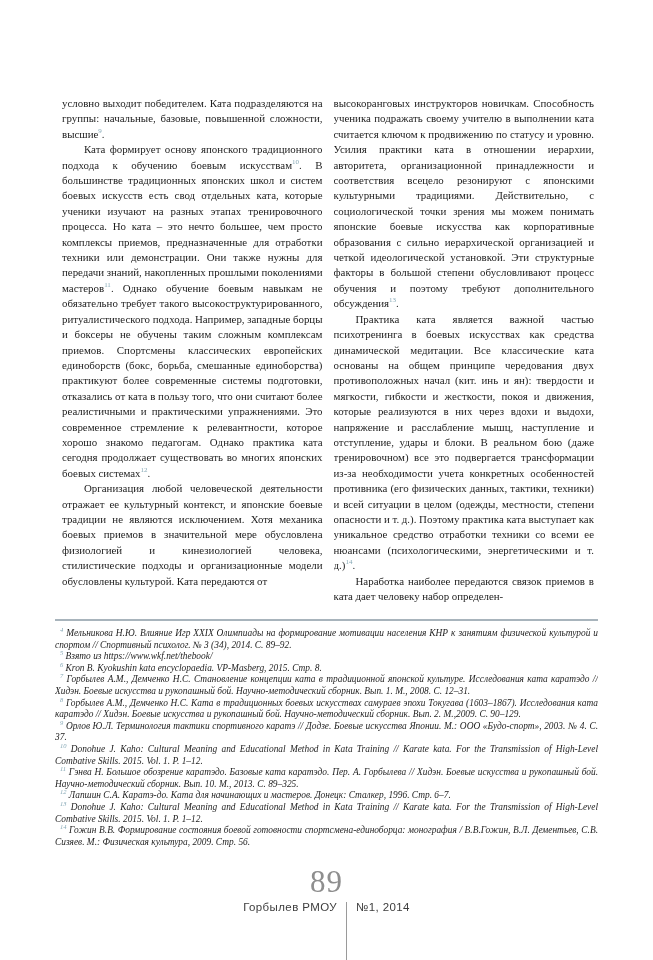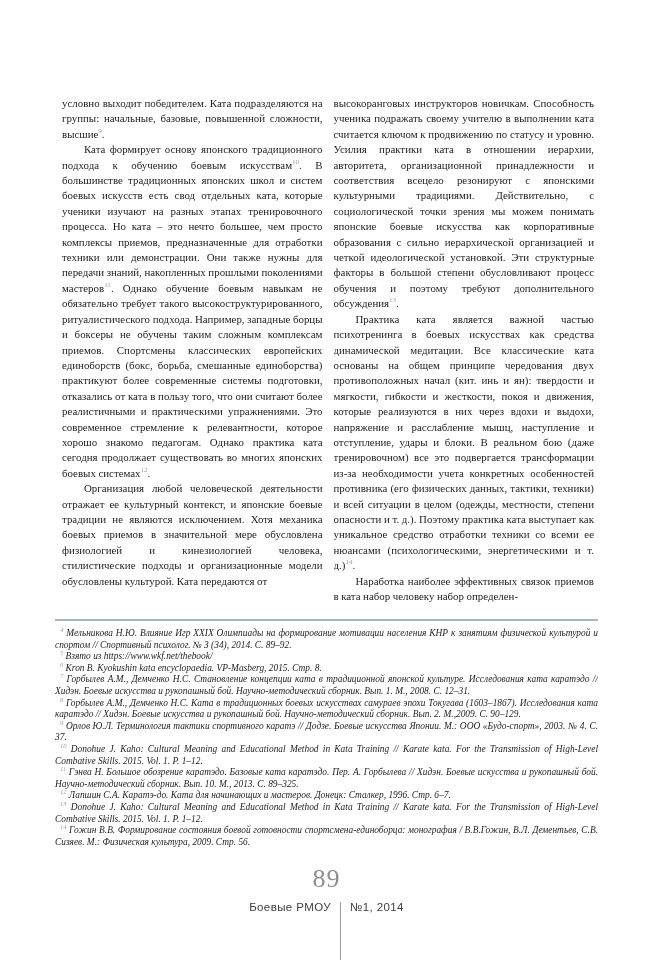--- a/index.html
+++ b/index.html
@@ -70,21 +70,21 @@
     text-indent: 5px;
   }
   .footnotes sup.ref { font-size: 6.5px; font-style: italic; }
 
   
   .page-number {
     position: absolute;
     left: 0; right: 0; top: 864px;
     text-align: center;
     font-family: "Liberation Serif", serif;
-    font-size: 26px;
+    font-size: 31px;
     font-weight: 400;
     letter-spacing: 1px;
     color: #8e8e8e;
   }
   .journal-row {
     position: absolute;
     left: 0; right: 0; top: 901px;
     height: 16px;
     display: flex;
     justify-content: center;
@@ -110,21 +110,21 @@
 
   <div class="body-columns">
     <div class="col" id="col-left">
         <p>условно выходит победителем. Ката подразделяются на группы: начальные, базовые, повышенной сложности, высшие<sup class="ref">9</sup>.</p>
         <p class="indent">Ката формирует основу японского традиционного подхода к обучению боевым искусствам<sup class="ref">10</sup>. В большинстве традиционных японских школ и систем боевых искусств есть свод отдельных ката, которые ученики изучают на разных этапах тренировочного процесса. Но ката – это нечто большее, чем просто комплексы приемов, предназначенные для отработки техники или демонстрации. Они также нужны для передачи знаний, накопленных прошлыми поколениями мастеров<sup class="ref">11</sup>. Однако обучение боевым навыкам не обязательно требует такого высокоструктурированного, ритуалистического подхода. Например, западные борцы и боксеры не обучены таким сложным комплексам приемов. Спортсмены классических европейских единоборств (бокс, борьба, смешанные единоборства) практикуют более современные системы подготовки, отказались от ката в пользу того, что они считают более реалистичными и практическими упражнениями. Это современное стремление к релевантности, которое хорошо знакомо педагогам. Однако практика ката сегодня продолжает существовать во многих японских боевых системах<sup class="ref">12</sup>.</p>
         <p class="indent">Организация любой человеческой деятельности отражает ее культурный контекст, и японские боевые традиции не являются исключением. Хотя механика боевых приемов в значительной мере обусловлена физиологией и кинезиологией человека, стилистические подходы и организационные модели обусловлены культурой. Ката передаются от</p>
       </div>
     <div class="col" id="col-right">
         <p>высокоранговых инструкторов новичкам. Способность ученика подражать своему учителю в выполнении ката считается ключом к продвижению по статусу и уровню. Усилия практики ката в отношении иерархии, авторитета, организационной принадлежности и соответствия всецело резонируют с японскими культурными традициями. Действительно, с социологической точки зрения мы можем понимать японские боевые искусства как корпоративные образования с сильно иерархической организацией и четкой идеологической установкой. Эти структурные факторы в большой степени обусловливают процесс обучения и поэтому требуют дополнительного обсуждения<sup class="ref">13</sup>.</p>
         <p class="indent">Практика ката является важной частью психотренинга в боевых искусствах как средства динамической медитации. Все классические ката основаны на общем принципе чередования двух противоположных начал (кит. инь и ян): твердости и мягкости, гибкости и жесткости, покоя и движения, которые реализуются в них через вдохи и выдохи, напряжение и расслабление мышц, наступление и отступление, удары и блоки. В реальном бою (даже тренировочном) все это подвергается трансформации из-за необходимости учета конкретных особенностей противника (его физических данных, тактики, техники) и всей ситуации в целом (одежды, местности, степени опасности и т. д.). Поэтому практика ката выступает как уникальное средство отработки техники со всеми ее нюансами (психологическими, энергетическими и т. д.)<sup class="ref">14</sup>.</p>
-        <p class="indent">Наработка наиболее эффективных связок приемов в ката набор человеку набор определен-</p>
+        <p class="indent">Наработка наиболее передаются связок приемов в ката дает человеку набор определен-</p>
       </div>
   </div>
 
   <div class="footnote-rule"></div>
 
   <div class="footnotes" id="footnotes">
       <p class="fn"><sup class="ref">4</sup> Мельникова Н.Ю. Влияние Игр XXIX Олимпиады на формирование мотивации населения КНР к занятиям физической культурой и спортом // Спортивный психолог. № 3 (34), 2014. С. 89–92.</p>
       <p class="fn"><sup class="ref">5</sup> Взято из https://www.wkf.net/thebook/</p>
       <p class="fn"><sup class="ref">6</sup> Kron B. Kyokushin kata encyclopaedia. VP-Masberg, 2015. Стр. 8.</p>
       <p class="fn"><sup class="ref">7</sup> Горбылев А.М., Демченко Н.С. Становление концепции ката в традиционной японской культуре. Исследования ката каратэдо // Хидэн. Боевые искусства и рукопашный бой. Научно-методический сборник. Вып. 1. М., 2008. С. 12–31.</p>
@@ -133,18 +133,18 @@
       <p class="fn"><sup class="ref">10</sup> Donohue J. Kaho: Cultural Meaning and Educational Method in Kata Training // Karate kata. For the Transmission of High-Level Combative Skills. 2015. Vol. 1. P. 1–12.</p>
       <p class="fn"><sup class="ref">11</sup> Гэнва Н. Большое обозрение каратэдо. Базовые ката каратэдо. Пер. А. Горбылева // Хидэн. Боевые искусства и рукопашный бой. Научно-методический сборник. Вып. 10. М., 2013. С. 89–325.</p>
       <p class="fn"><sup class="ref">12</sup> Лапшин С.А. Каратэ-до. Ката для начинающих и мастеров. Донецк: Сталкер, 1996. Стр. 6–7.</p>
       <p class="fn"><sup class="ref">13</sup> Donohue J. Kaho: Cultural Meaning and Educational Method in Kata Training // Karate kata. For the Transmission of High-Level Combative Skills. 2015. Vol. 1. P. 1–12.</p>
       <p class="fn"><sup class="ref">14</sup> Гожин В.В. Формирование состояния боевой готовности спортсмена-единоборца: монография / В.В.Гожин, В.Л. Дементьев, С.В. Сизяев. М.: Физическая культура, 2009. Стр. 56.</p>
     </div>
 
   <div class="page-number">89</div>
 
   <div class="journal-row">
-    <span>Боевые РМОУ</span>
+    <span>Горбылев РМОУ</span>
     <span class="vbar"></span>
     <span>№1, 2014</span>
   </div>
 
 </div>
 
 </body></html>

